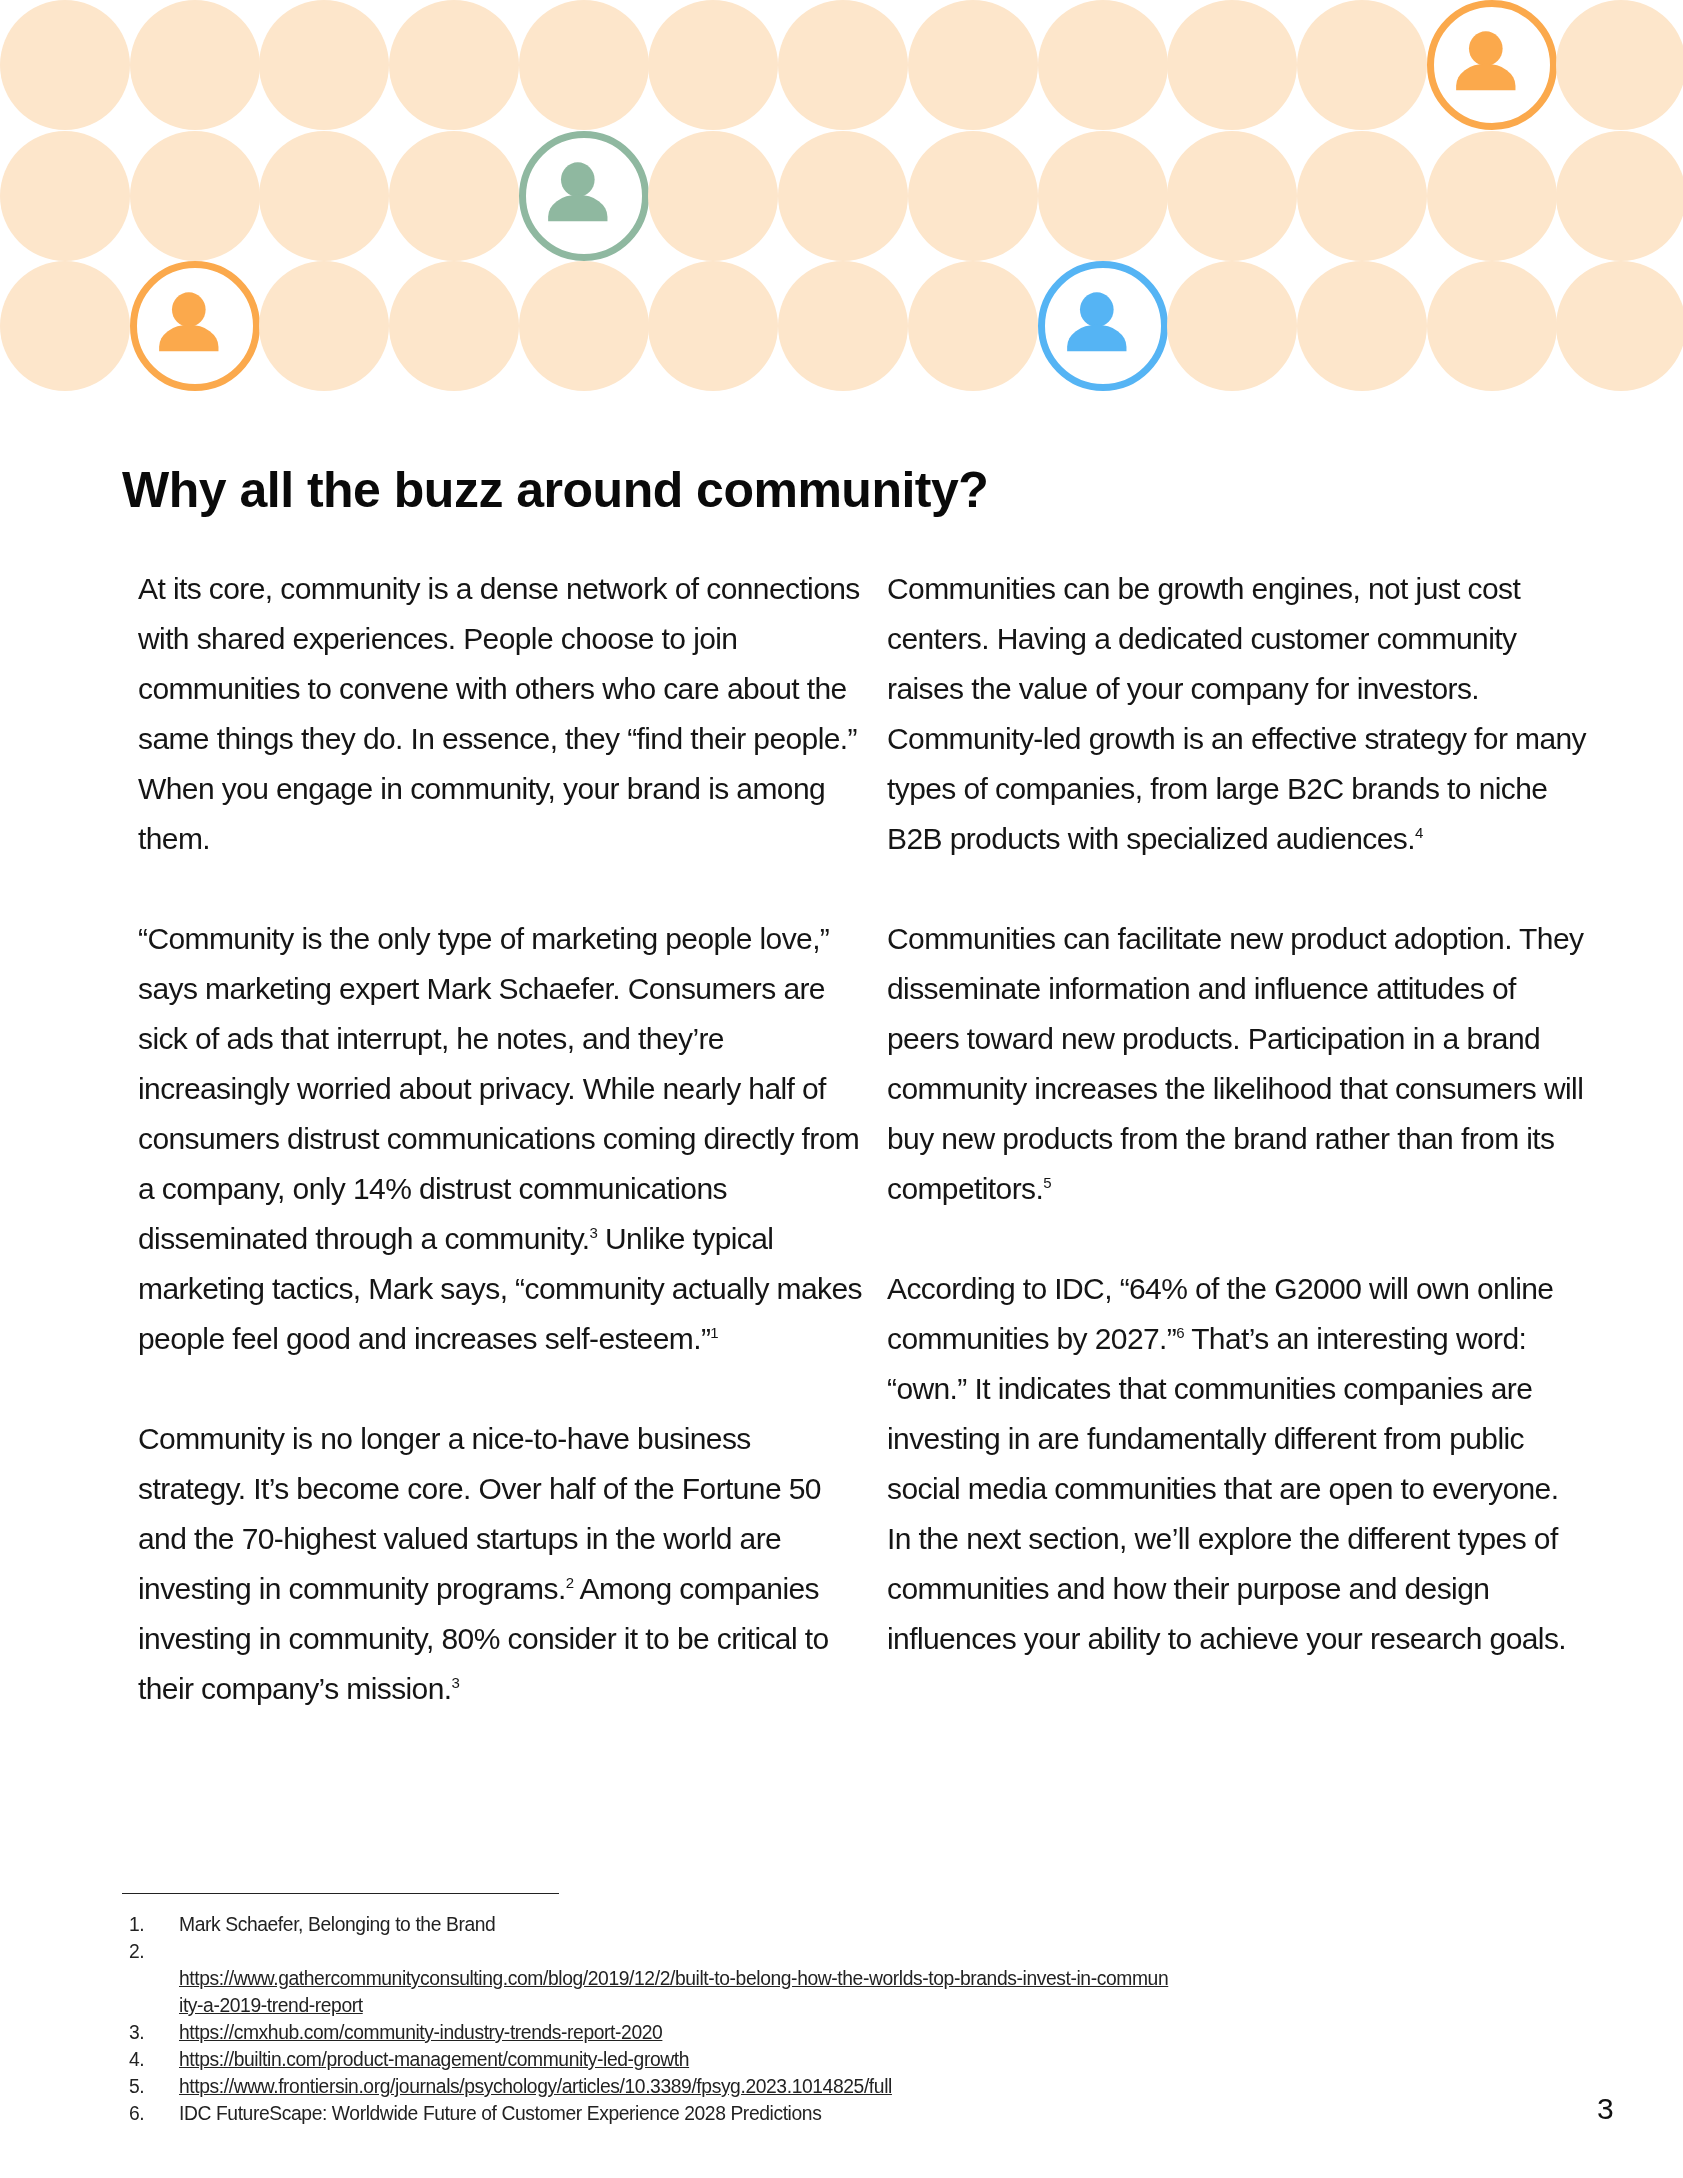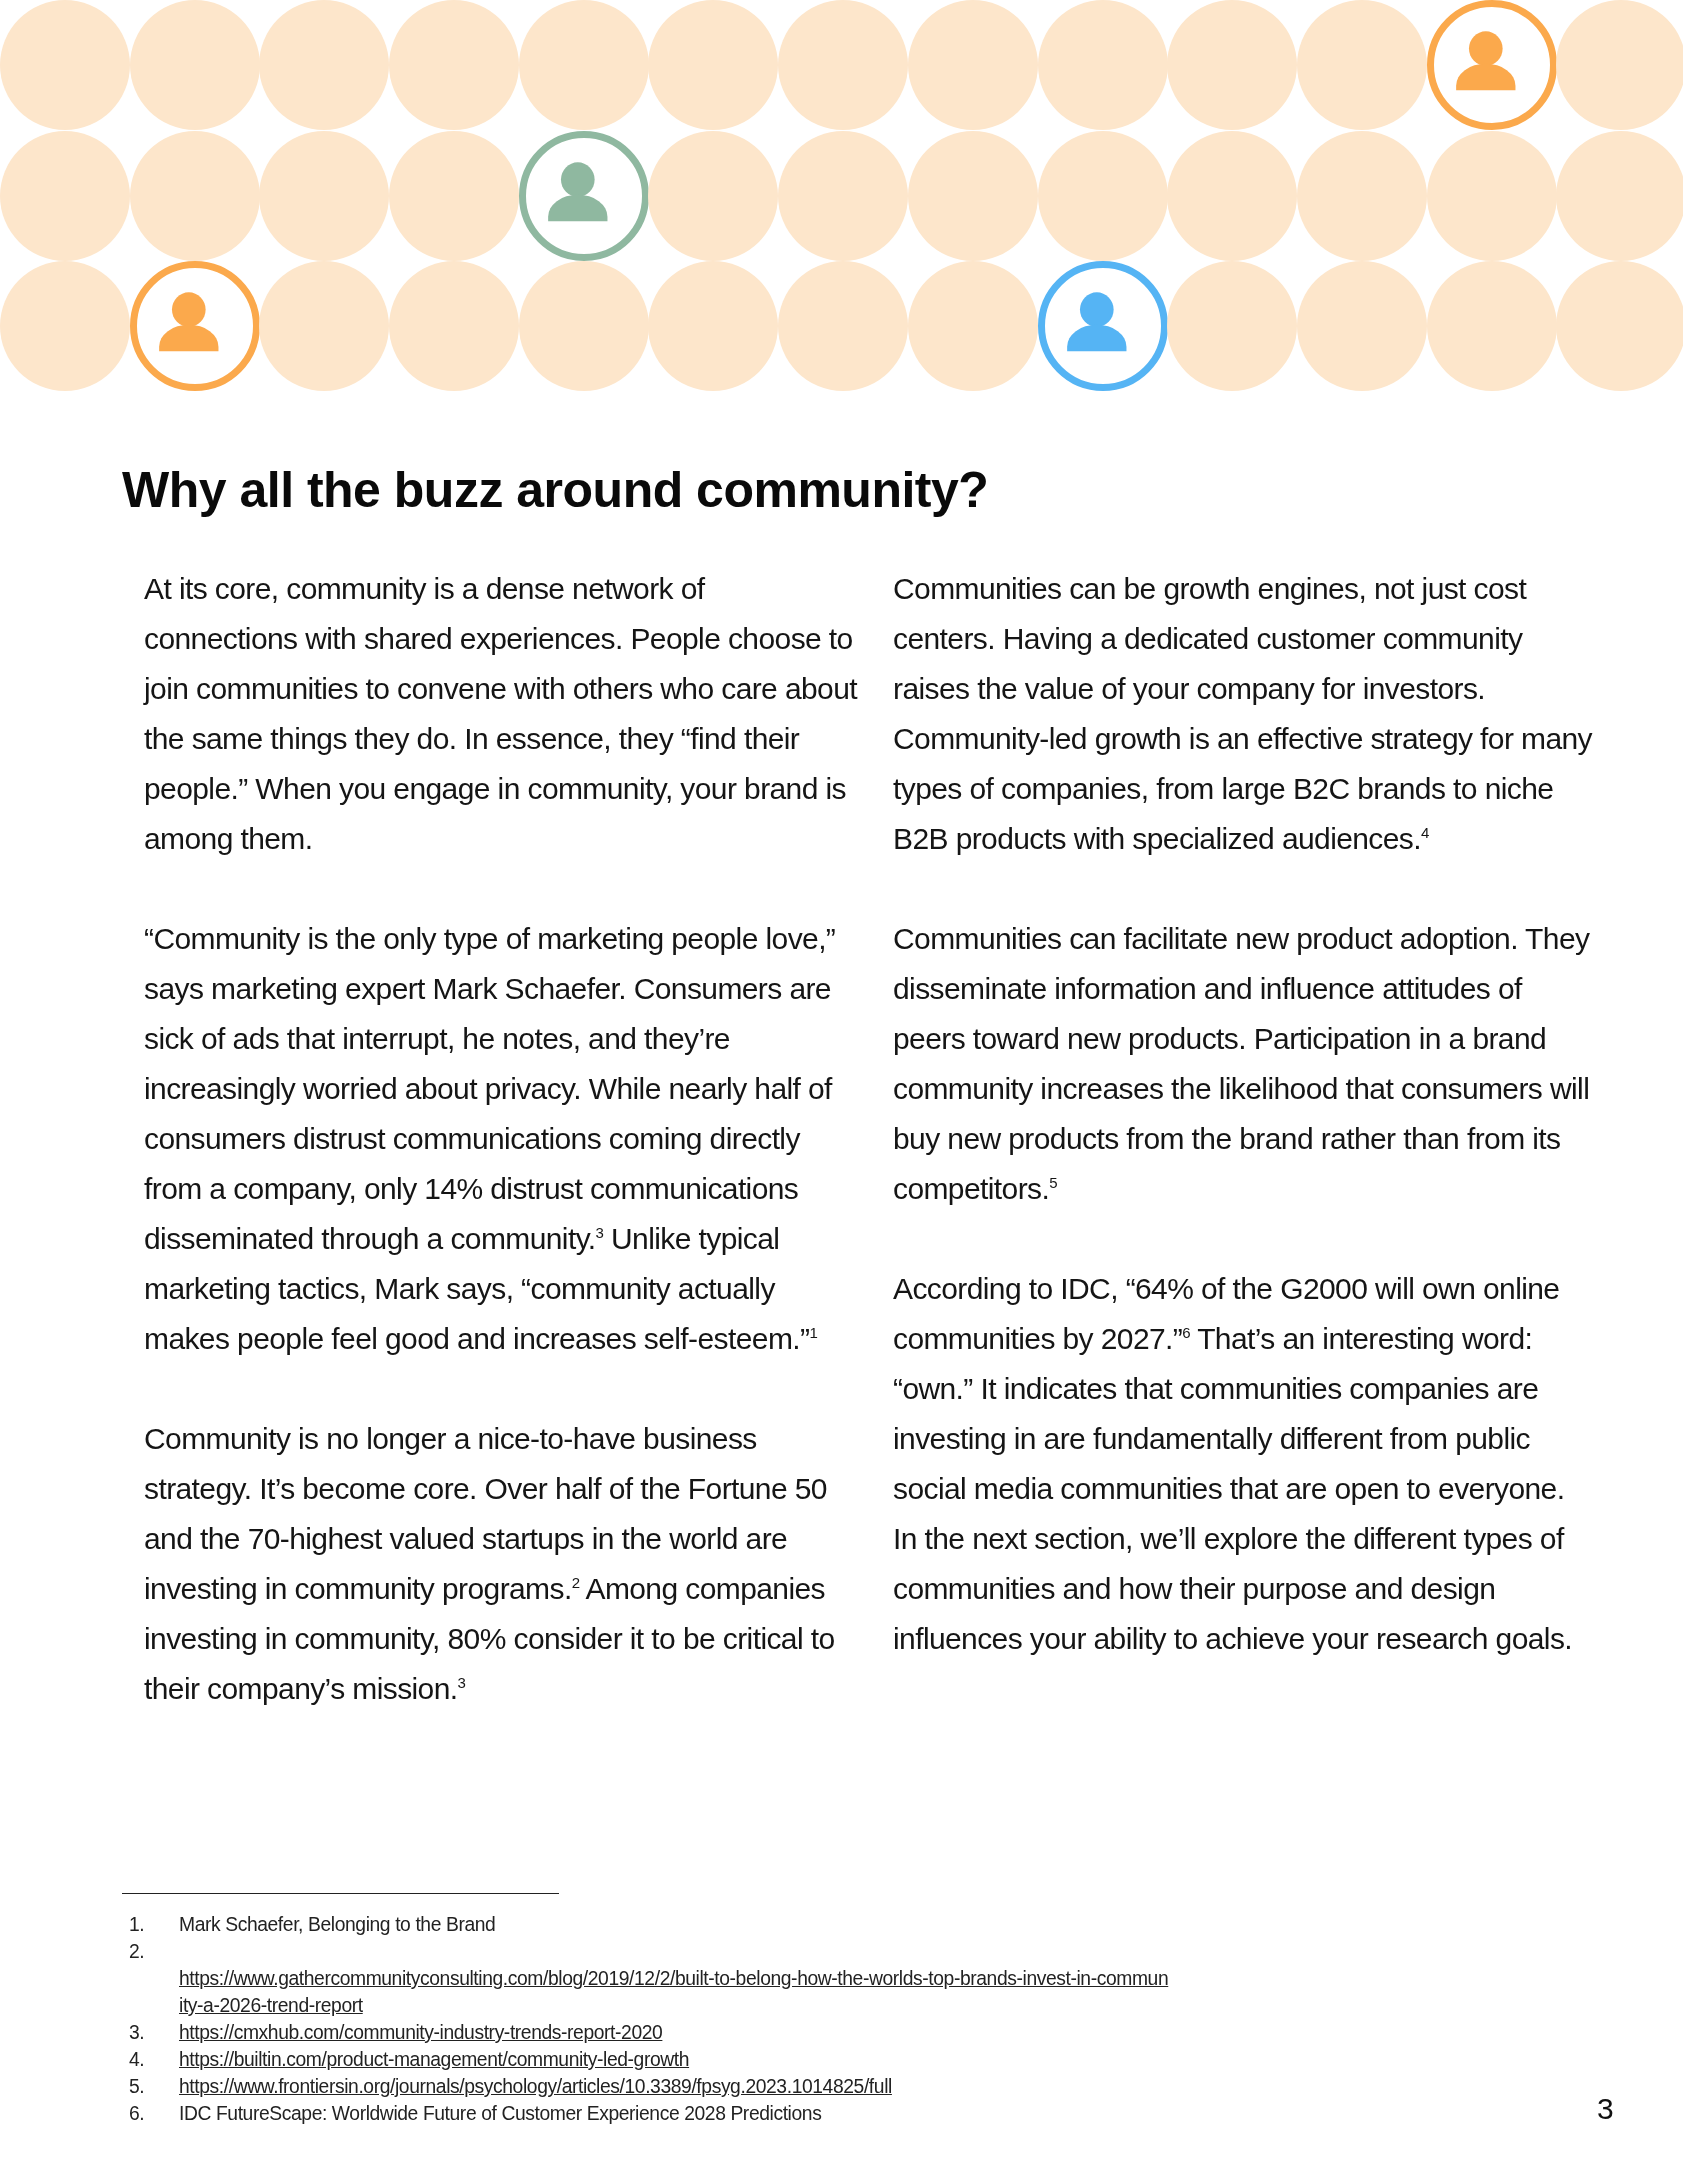--- a/index.html
+++ b/index.html
@@ -6,21 +6,21 @@
   body { width:1683px; height:2178px; position:relative; overflow:hidden;
          font-family:"Liberation Sans", "DejaVu Sans", sans-serif; color:#111111; }
   .banner { position:absolute; left:0; top:0; width:1683px; height:396px; overflow:hidden; }
   .dot { position:absolute; width:130px; height:130px; border-radius:50%; background:#fde6cb; }
   .avatar { position:absolute; width:130px; height:130px; border-radius:50%; background:#ffffff; box-sizing:border-box; border:7px solid; }
   .avatar svg { position:absolute; left:0; top:0; width:100%; height:100%; }
   .title { position:absolute; left:122px; top:461px; margin:0; font-size:50px; font-weight:700; letter-spacing:-0.5px; color:#0a0a0a; }
   .col { position:absolute; top:564px; width:733px; font-size:30px; line-height:50px; color:#151515; letter-spacing:-0.6px; }
   .col.left { left:130px; }
   .col.right { left:879px; width:713px; }
-  .col p { margin:0 0 50px 14px; }
+  .col p { margin:0 0 50px 8px; }
   .col p.tight { margin-bottom:0; }
   sup { font-size:15px; vertical-align:super; line-height:0; }
   .rule { position:absolute; left:122px; top:1893px; width:437px; height:0; border-top:1.5px solid #222; }
   .notes { position:absolute; left:129px; top:1911px; width:1287px; font-size:19.3px; line-height:27px; color:#222; letter-spacing:-0.4px; }
   .note { display:flex; }
   .note .num { width:50px; flex:none; }
   .note .body { flex:1; }
   .note a { color:#222; text-decoration:underline; }
   .pagenum { position:absolute; left:1597px; top:2092px; font-size:30px; color:#111; }
 </style>
@@ -109,21 +109,21 @@
 <div class="notes">
   <div class="note">
     <span class="num">1.</span>
     <span class="body">Mark Schaefer, Belonging to the Brand</span>
   </div>
   <div class="note">
     <span class="num">2.</span>
     <span class="body">
       <br>
       <a>https://www.gathercommunityconsulting.com/blog/2019/12/2/built-to-belong-how-the-worlds-top-brands-invest-in-commun</a><br>
-      <a>ity-a-2026-trend-report</a>
+      <a>ity-a-2019-trend-report</a>
     </span>
   </div>
   <div class="note">
     <span class="num">3.</span>
     <span class="body"><a>https://cmxhub.com/community-industry-trends-report-2020</a></span>
   </div>
   <div class="note">
     <span class="num">4.</span>
     <span class="body"><a>https://builtin.com/product-management/community-led-growth </a></span>
   </div>

